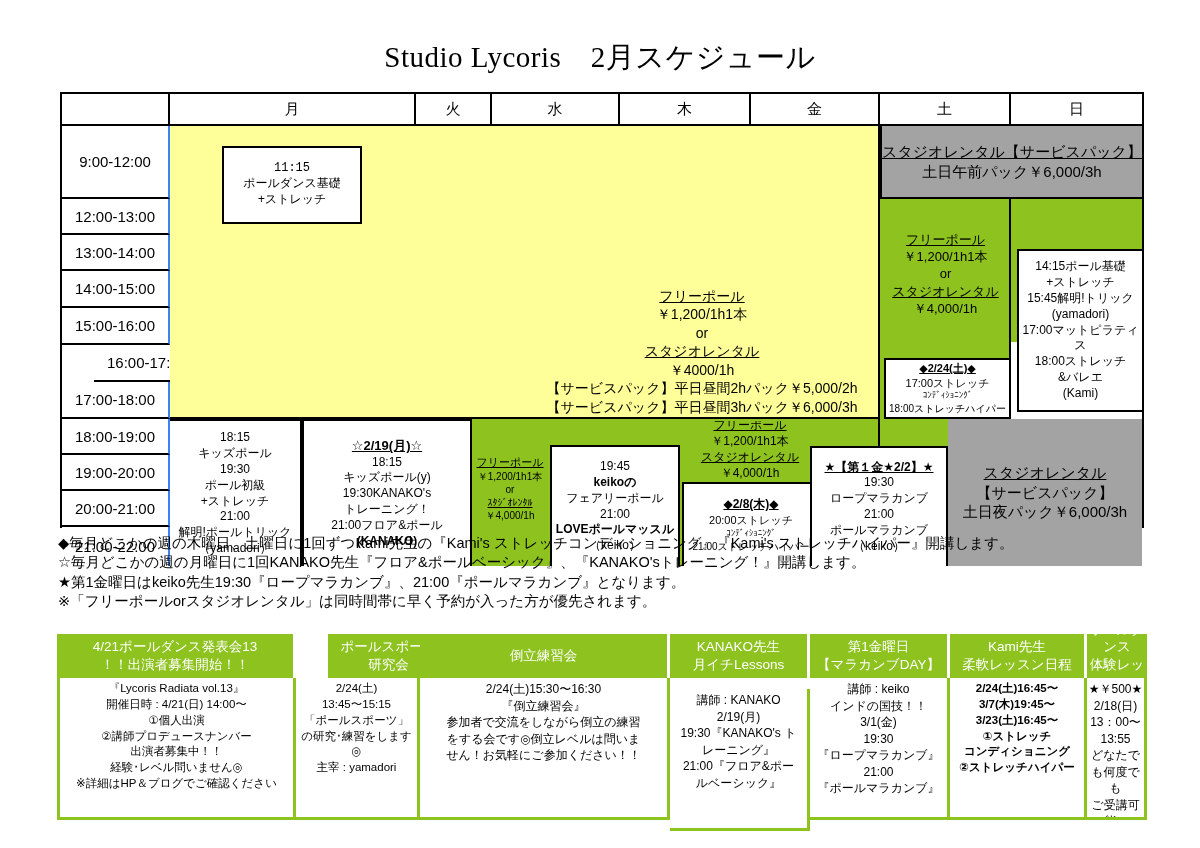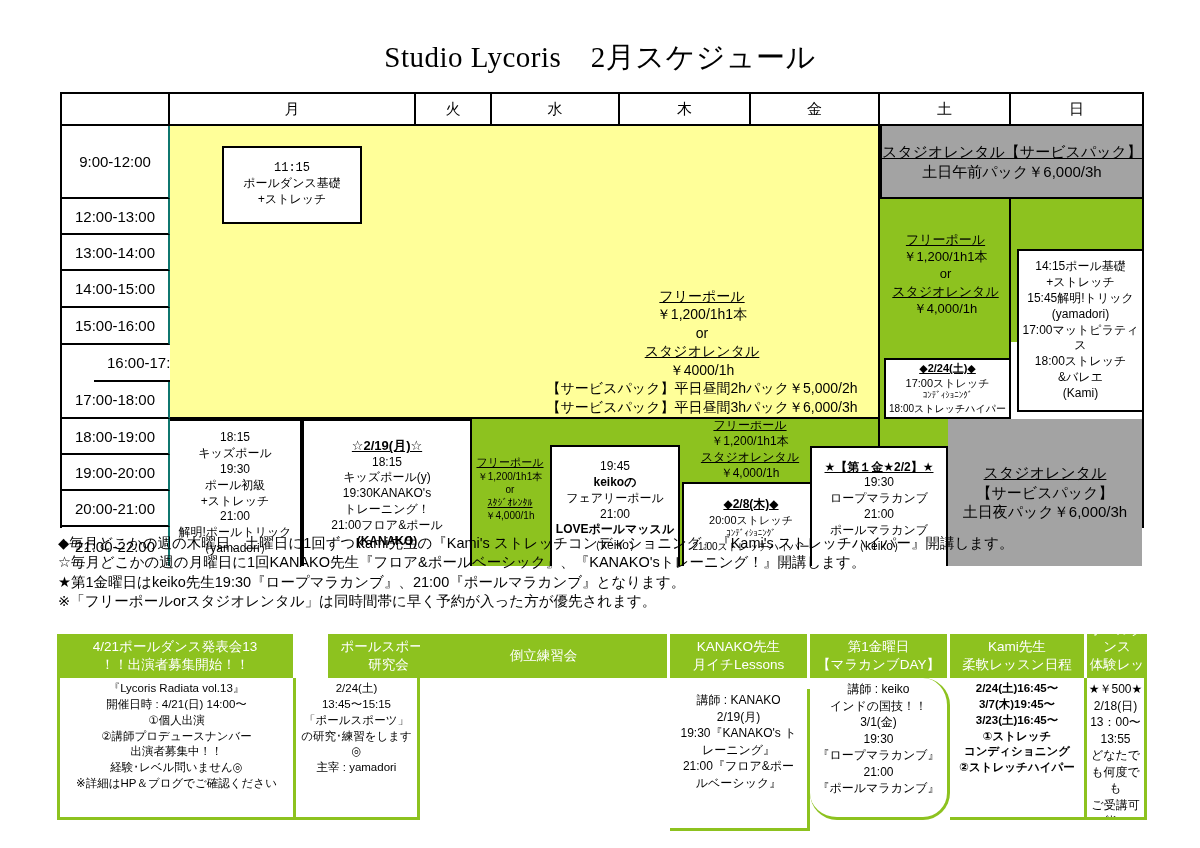--- a/index.html
+++ b/index.html
@@ -27,21 +27,21 @@
     box-sizing:border-box;
   }
   .cellbox{position:absolute;box-sizing:border-box;}
   .hdr{
     border-right:2px solid #000;border-bottom:2px solid #000;
     background:#fff;
     display:flex;align-items:center;justify-content:center;
     font-size:15px;
   }
   .timecell{
-    border-right:2px solid #0f766e;border-bottom:2px solid #000;
+    border-right:2px solid #3b82f6;border-bottom:2px solid #000;
     background:#fff;
     display:flex;align-items:center;justify-content:center;
     font-size:15px;
     white-space:nowrap;
   }
   .bg-yellow{background:#ffff99;}
   .bg-green{background:#8dc21f;}
   .bg-orange{background:#a3a3a3;}
   .bg-white{background:#ffffff;}
   .blk{
@@ -277,27 +277,32 @@
 ②講師プロデュースナンバー
 出演者募集中！！
 経験･レベル問いません◎
 ※詳細はHP＆ブログでご確認ください</div>
   <div class="ibody" style="left:239px;top:44px;width:124px;height:142px;font-size:11.5px;">2/24(土)
 13:45〜15:15
 「ポールスポーツ」
 の研究･練習をします
 ◎
 主宰 : yamadori</div>
+  <div class="ibody" style="left:363px;top:44px;width:250px;height:142px;font-size:12px;">2/24(土)15:30〜16:30
+『倒立練習会』
+参加者で交流をしながら倒立の練習
+をする会です◎倒立レベルは問いま
+せん！お気軽にご参加ください！！</div>
   <div class="ibody" style="left:613px;top:44px;width:140px;height:142px;font-size:12px;margin-top:11px;">講師 : KANAKO
 2/19(月)
 19:30『KANAKO's ト
 レーニング』
 21:00『フロア&amp;ポー
 ルベーシック』</div>
-  <div class="ibody" style="left:753px;top:44px;width:140px;height:142px;font-size:12px;border-radius:27px;">講師 : keiko
+  <div class="ibody" style="left:753px;top:44px;width:140px;height:142px;font-size:12px;">講師 : keiko
 インドの国技！！
 3/1(金)
 19:30
 『ロープマラカンブ』
 21:00
 『ポールマラカンブ』</div>
   <div class="ibody" style="left:893px;top:44px;width:137px;height:142px;font-size:11.5px;font-weight:bold;">2/24(土)16:45〜
 3/7(木)19:45〜
 3/23(土)16:45〜
 ①ストレッチ

